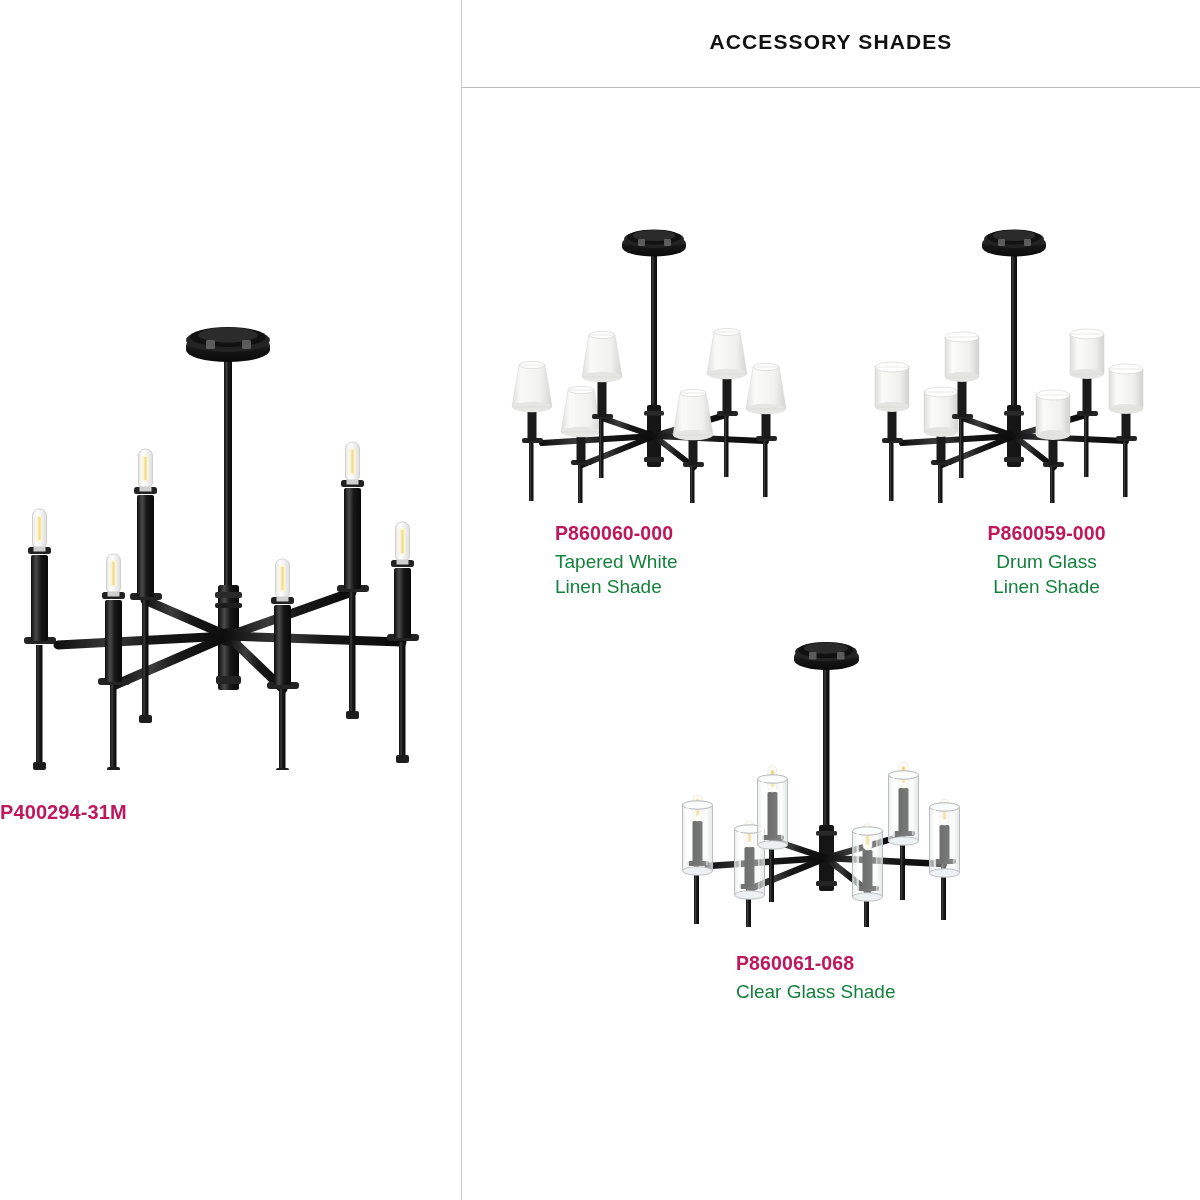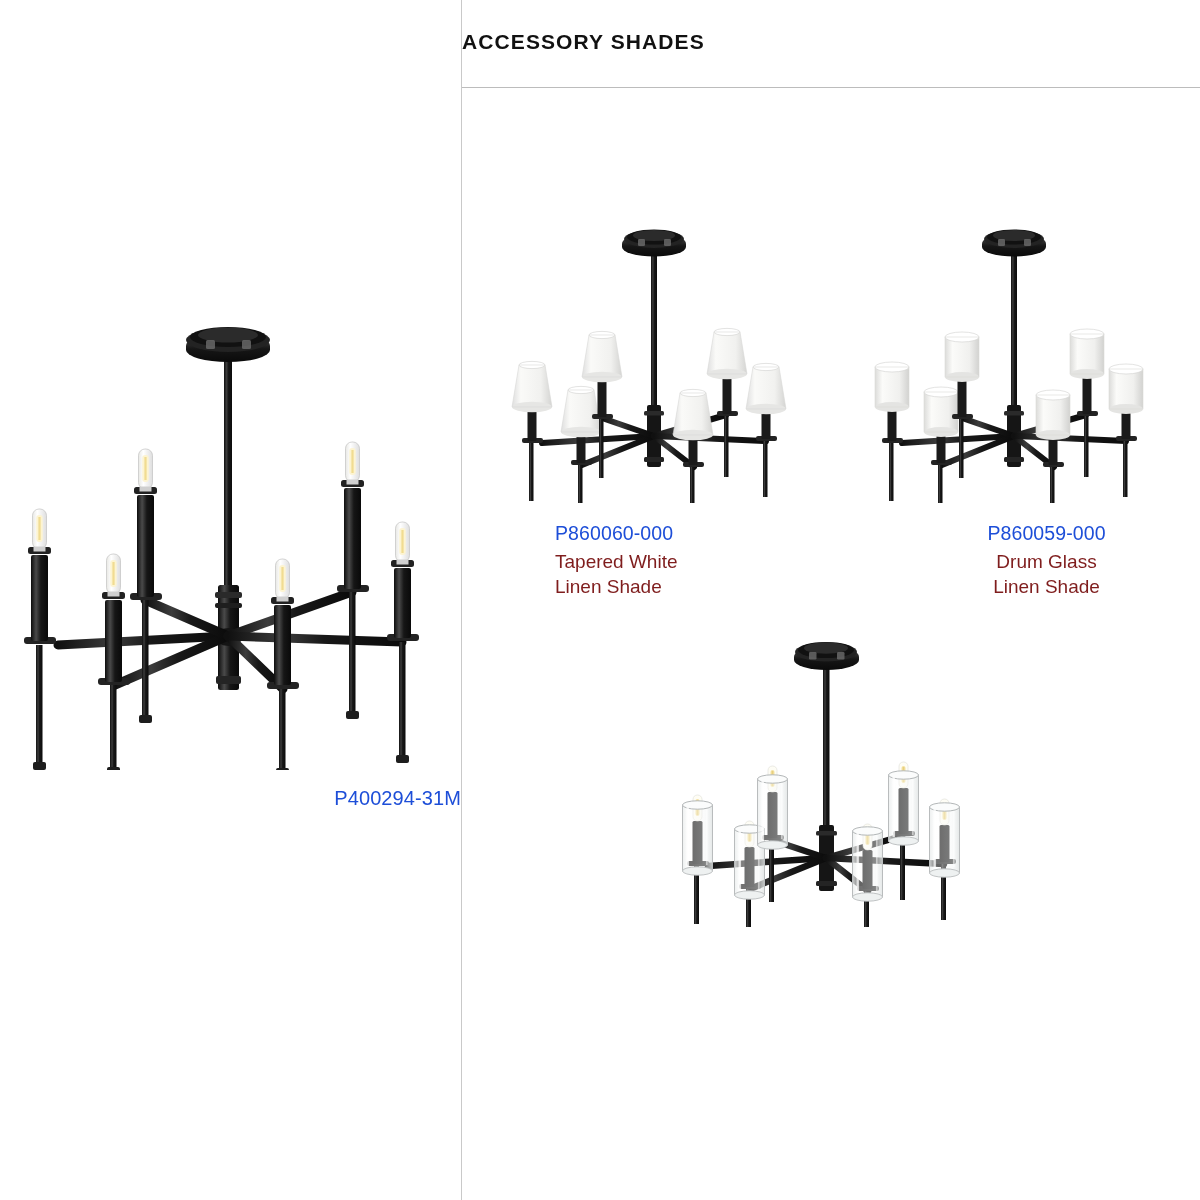--- a/index.html
+++ b/index.html
@@ -41,61 +41,62 @@
     height: 1px;
     background: #bcbcbc;
   }
 
   
   .section-header {
     position: absolute;
     left: 462px;
     top: 30px;
     width: 738px;
+    text-align: center;
     font-size: 21px;
     font-weight: bold;
     letter-spacing: 1.1px;
     color: #111111;
   }
 
   
   .product {
     position: absolute;
   }
   .product .art {
     display: block;
   }
   .caption {
     margin-top: 2px;
   }
   .caption .sku {
     font-size: 19.5px;
-    font-weight: normal;
-    color: #1d4ed8;
+    font-weight: bold;
+    color: #be185d;
     letter-spacing: 0.1px;
     line-height: 1.45;
   }
   .caption .desc {
     font-size: 19px;
     font-weight: normal;
-    color: #7f1d1d;
+    color: #15803d;
     line-height: 1.32;
     margin-top: 2px;
     white-space: pre-line;
   }
 
   
   #product-main {
     left: 0px;
     top: 300px;
     width: 461px;
   }
   #product-main .caption {
-    text-align: right;
-    margin-top: 14px;
+    text-align: left;
+    margin-top: 28px;
   }
   #product-main .caption .sku {
     font-size: 20px;
   }
 
   
   #product-tapered { left: 498px;  top: 225px; width: 320px; }
   #product-drum    { left: 858px;  top: 225px; width: 320px; text-align: center; }
   #product-glass   { left: 660px;  top: 635px; width: 340px; }
 
@@ -596,15 +597,19 @@
         <rect x="279.5" y="190" width="10" height="37" rx="1.5" fill="#1a1a1a"></rect>
         <g transform="translate(284.5,190)">
             <use href="#glassBulb"></use>
           </g>
         <g transform="translate(284.5,224)">
             <use href="#glassCyl"></use>
           </g>
       </g>
     </svg>
 
+    <div class="caption">
+      <div class="sku">P860061-068</div>
+      <div class="desc">Clear Glass Shade</div>
+    </div>
   </div>
 
 </div>
 
 </body></html>

